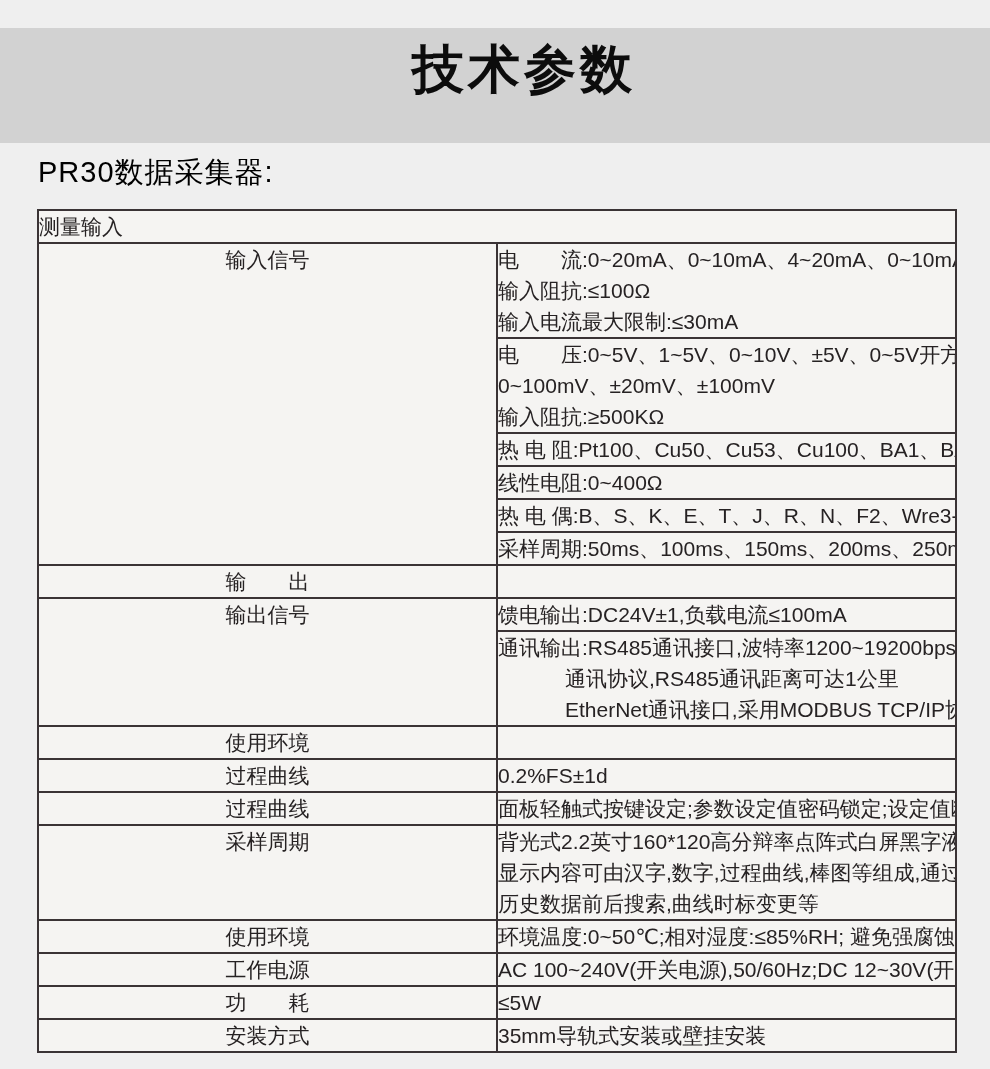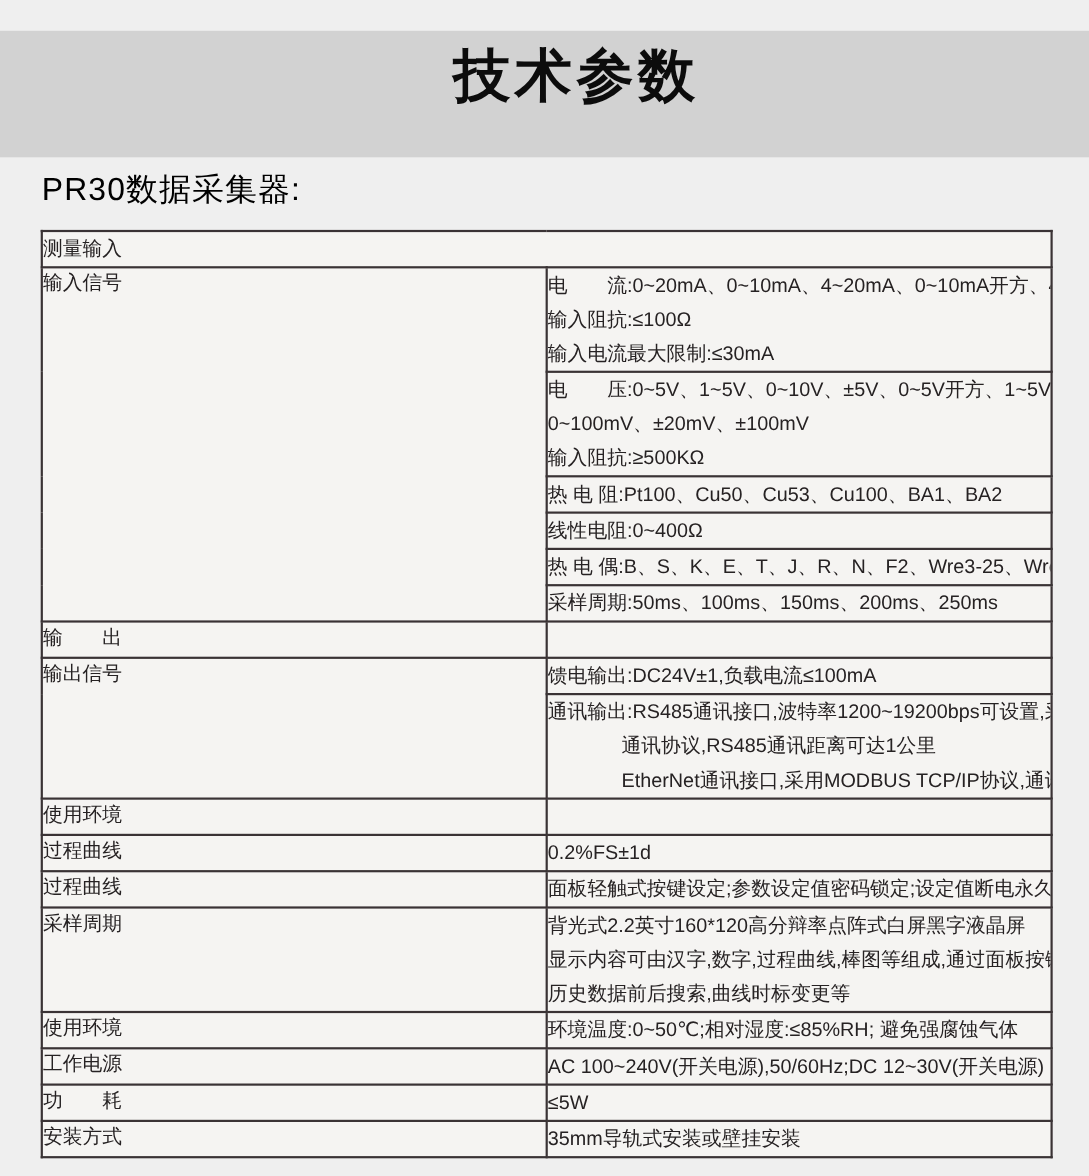--- a/index.html
+++ b/index.html
@@ -28,25 +28,25 @@
     font-size:29px; color:#000000; letter-spacing:1px;
   }
   table.spec {
     position:absolute; top:209px; left:37px;
     width:920px; table-layout:fixed;
     border-collapse:collapse;
     background:#f5f4f2;
   }
   table.spec td {
     border:2px solid #3a3335;
-    font-size:18px; line-height:31px;
+    font-size:21px; line-height:31px;
     padding:0; vertical-align:top;
     overflow:hidden; white-space:nowrap;
   }
-  td.lbl { width:124px; text-align:left;font-family:Liberation Mono, monospace; }
+  td.lbl { width:124px; text-align:center; }
   td.sec { text-align:left; padding-left:21px; }
   td.content { padding-left:7px; }
   .ln { height:31px; }
   .indent { padding-left:67px; }
 </style>
 </head>
 <body>
 
 <div class="banner">
   <div class="page-title">技术参数</div>

